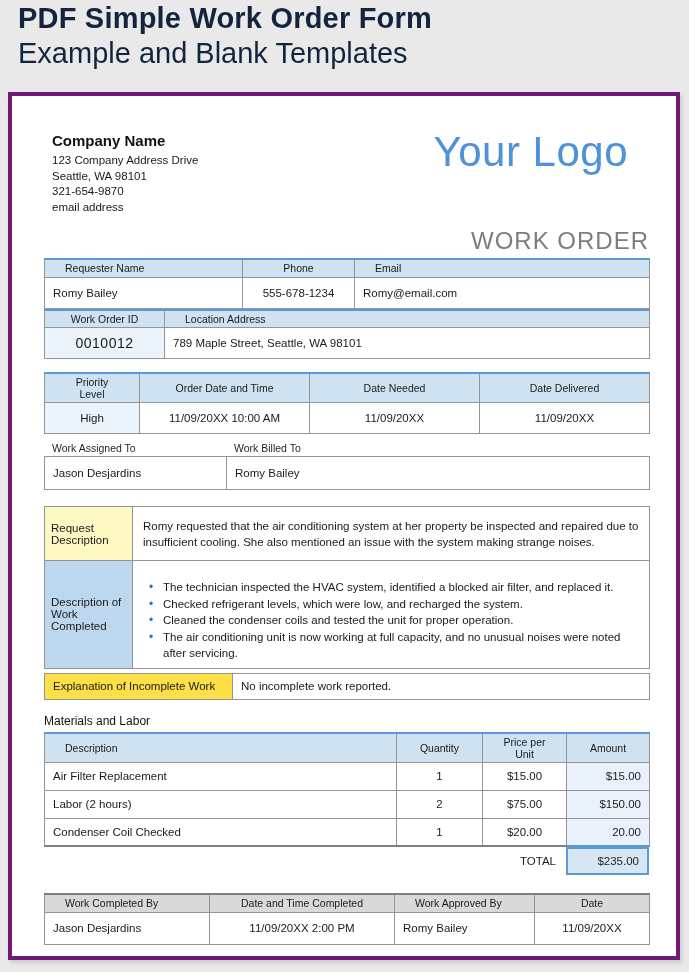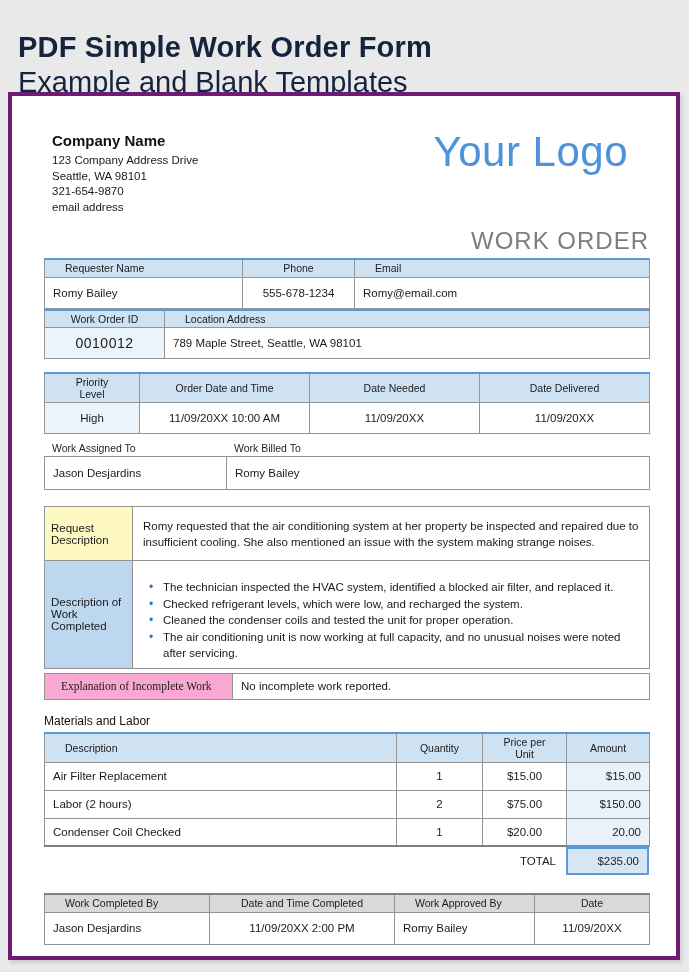--- a/index.html
+++ b/index.html
@@ -3,21 +3,21 @@
 <meta charset="utf-8">
 <style>
   * { margin:0; padding:0; box-sizing:border-box; }
   html,body { width:689px; height:972px; }
   body {
     background:#e9e9e9;
     font-family:"Liberation Sans", sans-serif;
     color:#1f1f1f;
     overflow:hidden;
   }
-  .page-header { padding:29px 0 0 18px; }
+  .page-header { padding:0 0 0 18px; }
   .page-header .t1 {
     font-size:29px; font-weight:bold; color:#15243e; line-height:36px; letter-spacing:0.2px;
   }
   .page-header .t2 {
     font-size:29px; font-weight:normal; color:#15243e; line-height:35px;
   }
   .card {
     position:absolute; left:8px; top:92px; width:672px; height:868px;
     background:#ffffff; border:4px solid #701a75;
     box-shadow:2px 3px 4px rgba(0,0,0,0.12);
@@ -58,21 +58,21 @@
   
   .assign-labels { display:flex; width:605px; }
   .assign-labels div { font-size:10.5px; line-height:15px; padding-left:8px; }
   .al1 { width:182px; } .al2 { width:423px; }
   .assign-row td { height:33px; }
 
   
   .desc-table td { vertical-align:middle; }
   .lbl-dark  { background:#fef9c3; width:88px; font-size:11.5px; padding:6px 6px; }
   .lbl-light { background:#bdd7ee; width:88px; font-size:11.5px; padding:6px 6px; }
-  .lbl-pale  { background:#f9a8d4; font-size:11.5px; padding:4px 16px;font-family:Liberation Serif, serif; }
+  .lbl-pale  { background:#fde047; font-size:11.5px; padding:4px 8px; }
   .desc-text { font-size:11.5px; line-height:16px; padding:6px 10px; }
   .row-req td { height:54px; }
   .row-work td { height:92px; }
   .row-expl td { height:26px; }
   ul.bullets { list-style:none; padding:16px 4px 4px 6px; }
   ul.bullets li {
     font-size:11.5px; line-height:16.5px; padding-left:16px; position:relative; color:#1a1a1a;
   }
   ul.bullets li::before {
     content:"\2022"; color:#2e75b6; position:absolute; left:2px; top:0; font-size:12px;

